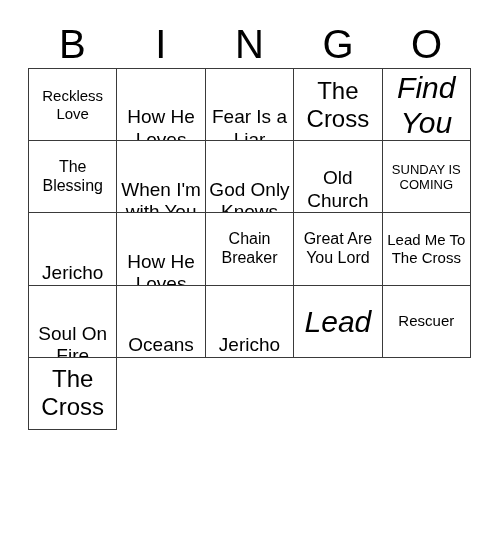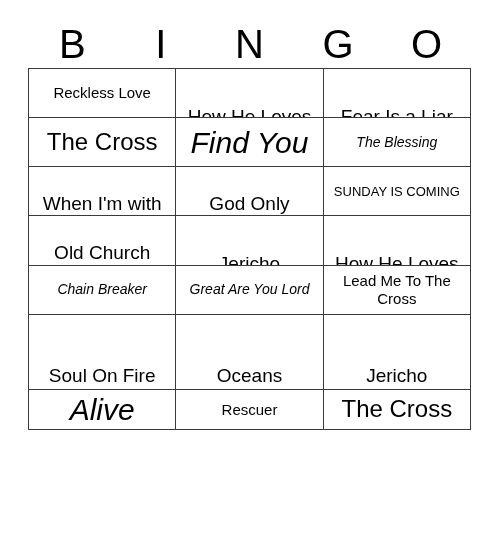--- a/index.html
+++ b/index.html
@@ -46,21 +46,21 @@
   }
 
   
   #grid {
     position: absolute;
     left: 28px;
     top: 68px;
     width: 443px;
     height: 362px;
     display: grid;
-    grid-template-columns: repeat(3, 1fr);
+    grid-template-columns: repeat(5, 1fr);
     grid-template-rows: repeat(5, 1fr);
     box-sizing: border-box;
     border-top: 1.5px solid #3a3a3a;
     border-left: 1.5px solid #3a3a3a;
     background: #ffffff;
   }
   .cell {
     box-sizing: border-box;
     border-right: 1.5px solid #3a3a3a;
     border-bottom: 1.5px solid #3a3a3a;
@@ -76,21 +76,21 @@
     display: block;
     width: 100%;
     line-height: 1.17;
     word-wrap: break-word;
     color: #000000;
   }
 
   
   .fs-xs  { font-size: 13px; }
   .fs-sm  { font-size: 15px; }
-  .fs-md  { font-size: 14px; font-style: italic; }
+  .fs-md  { font-size: 16px; }
   .fs-lg  { font-size: 19px; margin-top: 48px; }
   .fs-xl  { font-size: 24px; }
   .fs-xxl { font-size: 30px; font-style: italic; }
 </style>
 </head>
 <body>
 
 <div id="bingo-card">
 
   <div id="header-row">
@@ -121,25 +121,25 @@
     <div class="cell">
         <span class="cell-text fs-md">The Blessing</span>
       </div>
     <div class="cell">
         <span class="cell-text fs-lg">When I'm with You</span>
       </div>
     <div class="cell">
         <span class="cell-text fs-lg">God Only Knows</span>
       </div>
     <div class="cell">
-        <span class="cell-text fs-xs">SUNDAY IS COMING</span>
+        <span class="cell-text fs-lg">Old Church Choir</span>
       </div>
 
     <div class="cell">
-        <span class="cell-text fs-lg">Old Church Choir</span>
+        <span class="cell-text fs-xs">SUNDAY IS COMING</span>
       </div>
     <div class="cell">
         <span class="cell-text fs-lg">Jericho</span>
       </div>
     <div class="cell">
         <span class="cell-text fs-lg">How He Loves</span>
       </div>
     <div class="cell">
         <span class="cell-text fs-md">Chain Breaker</span>
       </div>
@@ -154,21 +154,21 @@
         <span class="cell-text fs-lg">Soul On Fire</span>
       </div>
 
     <div class="cell">
         <span class="cell-text fs-lg">Oceans</span>
       </div>
     <div class="cell">
         <span class="cell-text fs-lg">Jericho</span>
       </div>
     <div class="cell">
-        <span class="cell-text fs-xxl">Alive</span>
+        <span class="cell-text fs-xxl">Lead</span>
       </div>
     <div class="cell">
         <span class="cell-text fs-sm">Rescuer</span>
       </div>
     <div class="cell">
         <span class="cell-text fs-xl">The Cross</span>
       </div>
   </div>
 
 </div>

